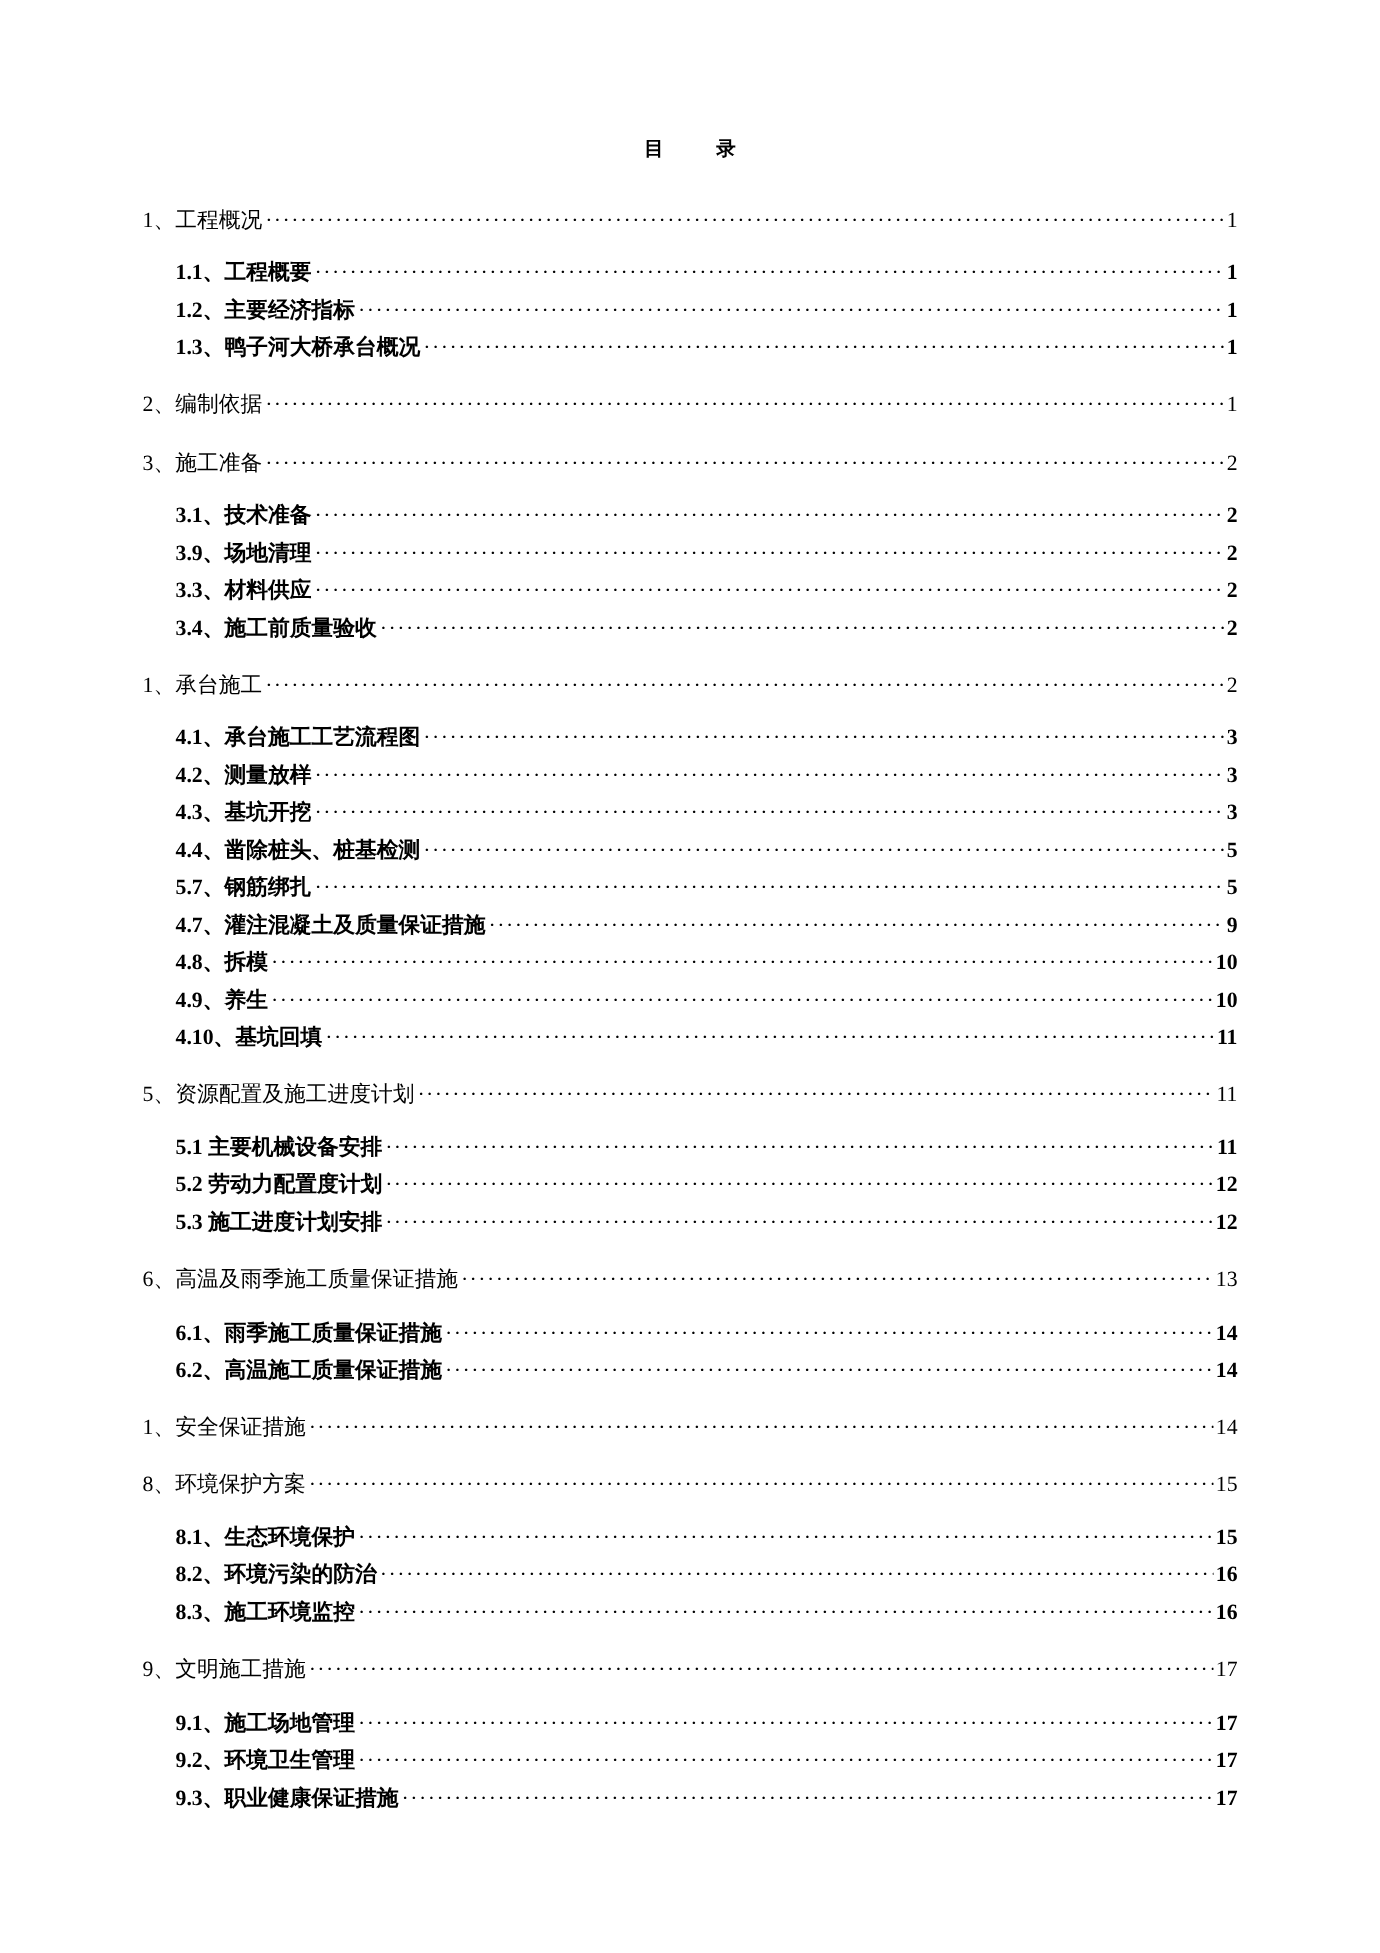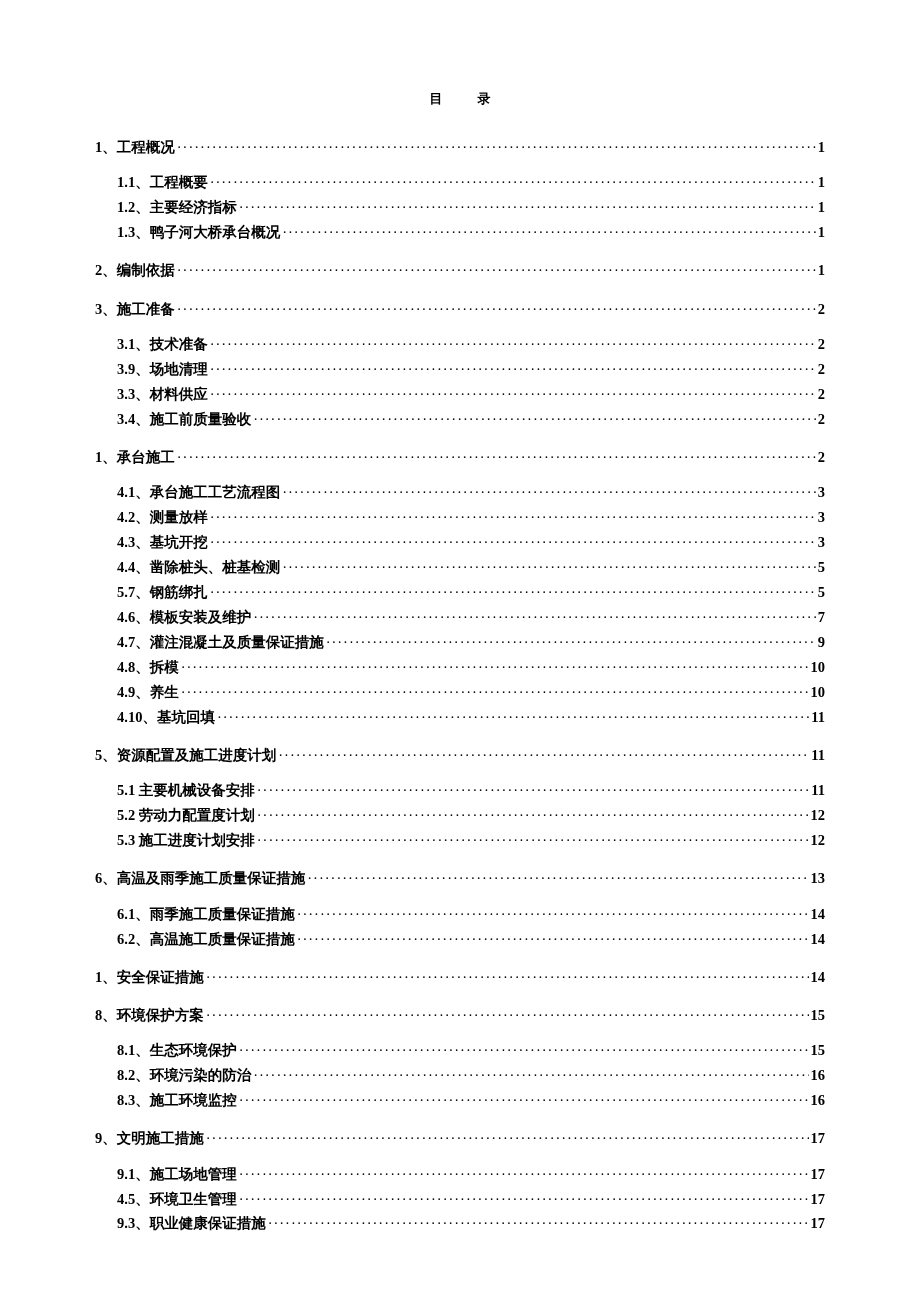--- a/index.html
+++ b/index.html
@@ -24,21 +24,21 @@
     }
     .toc-entry {
       display: flex;
       align-items: baseline;
       white-space: nowrap;
       font-size: 14.5px;
       line-height: 1.6;
       margin-bottom: 1.8px;
     }
     .toc-entry.level-1 {
-      font-weight: bold;
+      font-weight: normal;
       margin-top: 15px;
       margin-bottom: 12px;
     }
     .toc-entry.level-1.first {
       margin-top: 0;
     }
     .toc-entry.level-2 {
       padding-left: 22px;
       font-weight: bold;
     }
@@ -141,25 +141,20 @@
       <span class="toc-label">4.4、凿除桩头、桩基检测</span>
       <span class="toc-leader"></span>
       <span class="toc-page">5</span>
     </div>
     <div class="toc-entry level-2">
       <span class="toc-label">5.7、钢筋绑扎</span>
       <span class="toc-leader"></span>
       <span class="toc-page">5</span>
     </div>
     <div class="toc-entry level-2">
-      <span class="toc-label">4.6、模板安装及维护</span>
-      <span class="toc-leader"></span>
-      <span class="toc-page">7</span>
-    </div>
-    <div class="toc-entry level-2">
       <span class="toc-label">4.7、灌注混凝土及质量保证措施</span>
       <span class="toc-leader"></span>
       <span class="toc-page">9</span>
     </div>
     <div class="toc-entry level-2">
       <span class="toc-label">4.8、拆模</span>
       <span class="toc-leader"></span>
       <span class="toc-page">10</span>
     </div>
     <div class="toc-entry level-2">
@@ -236,21 +231,21 @@
       <span class="toc-label">9、文明施工措施</span>
       <span class="toc-leader"></span>
       <span class="toc-page">17</span>
     </div>
     <div class="toc-entry level-2">
       <span class="toc-label">9.1、施工场地管理</span>
       <span class="toc-leader"></span>
       <span class="toc-page">17</span>
     </div>
     <div class="toc-entry level-2">
-      <span class="toc-label">4.5、环境卫生管理</span>
+      <span class="toc-label">9.2、环境卫生管理</span>
       <span class="toc-leader"></span>
       <span class="toc-page">17</span>
     </div>
     <div class="toc-entry level-2">
       <span class="toc-label">9.3、职业健康保证措施</span>
       <span class="toc-leader"></span>
       <span class="toc-page">17</span>
     </div>
   </div>
 

